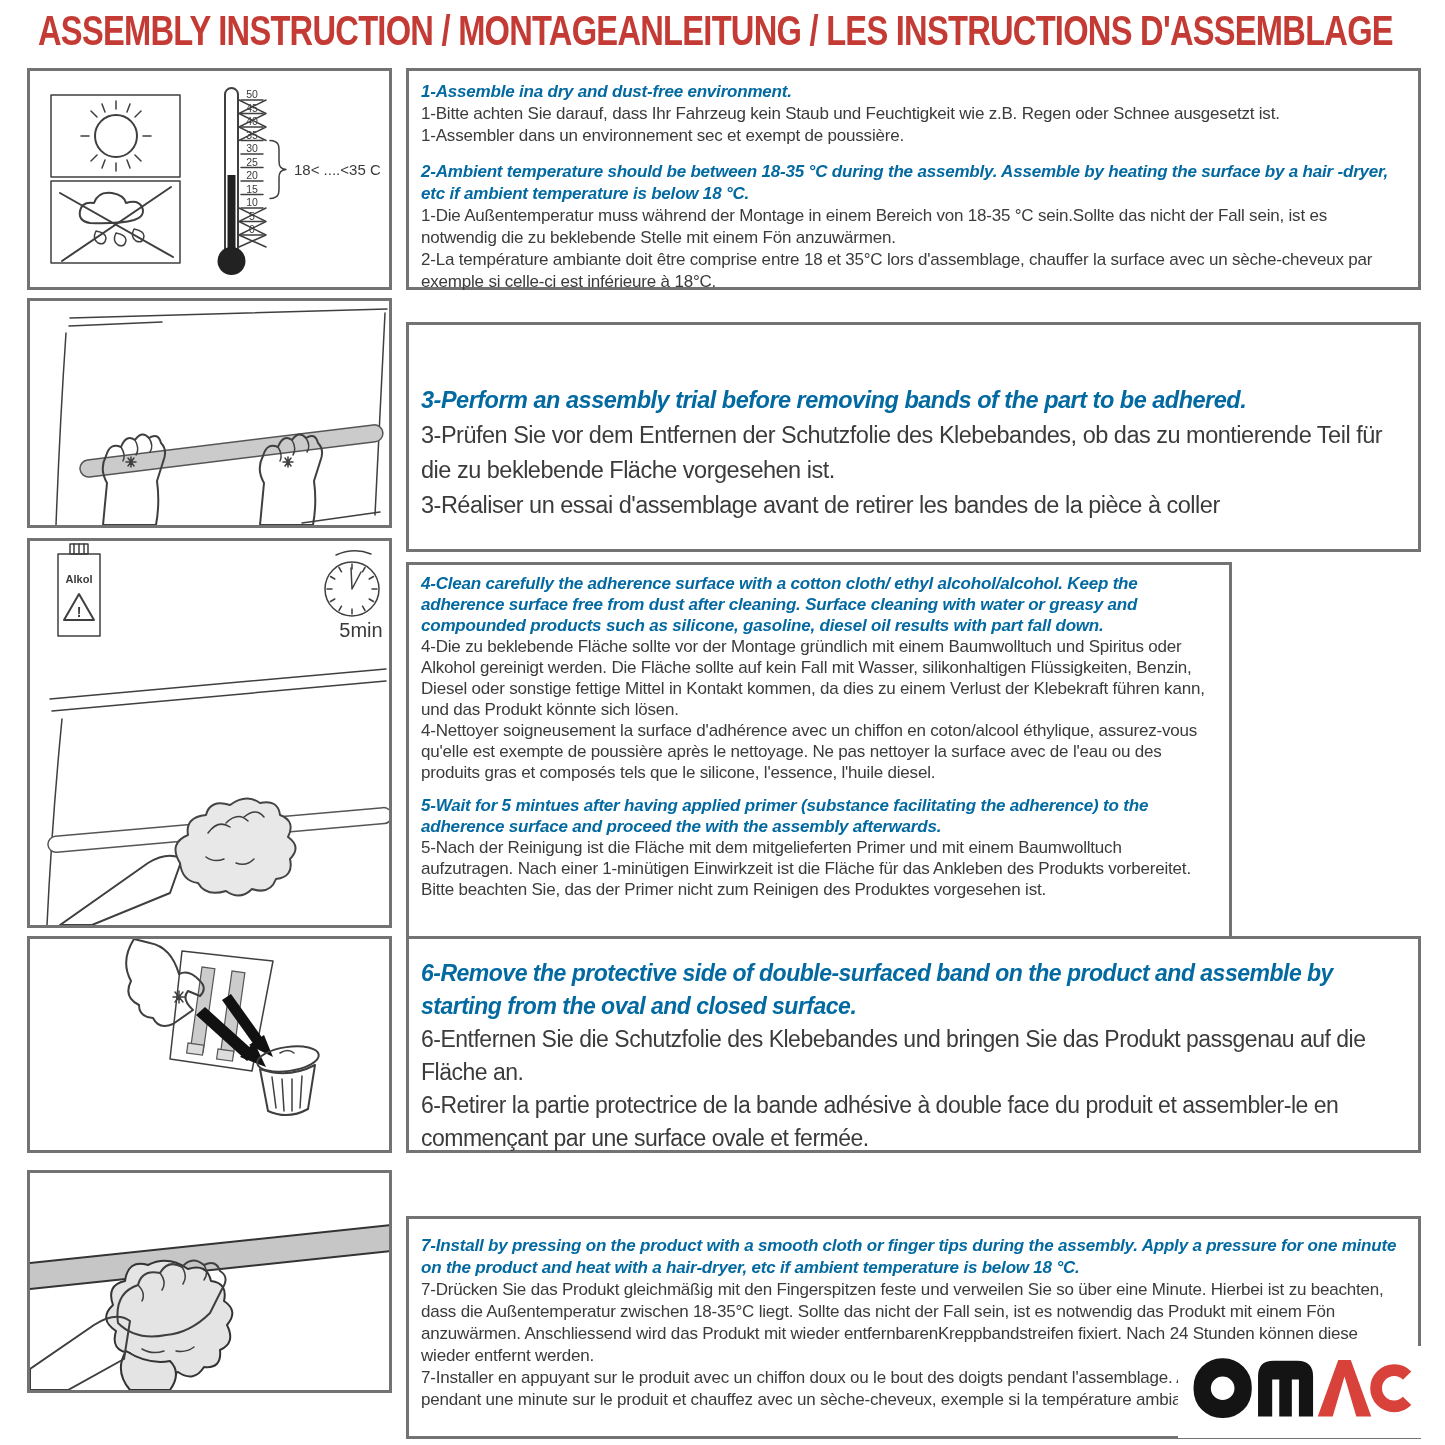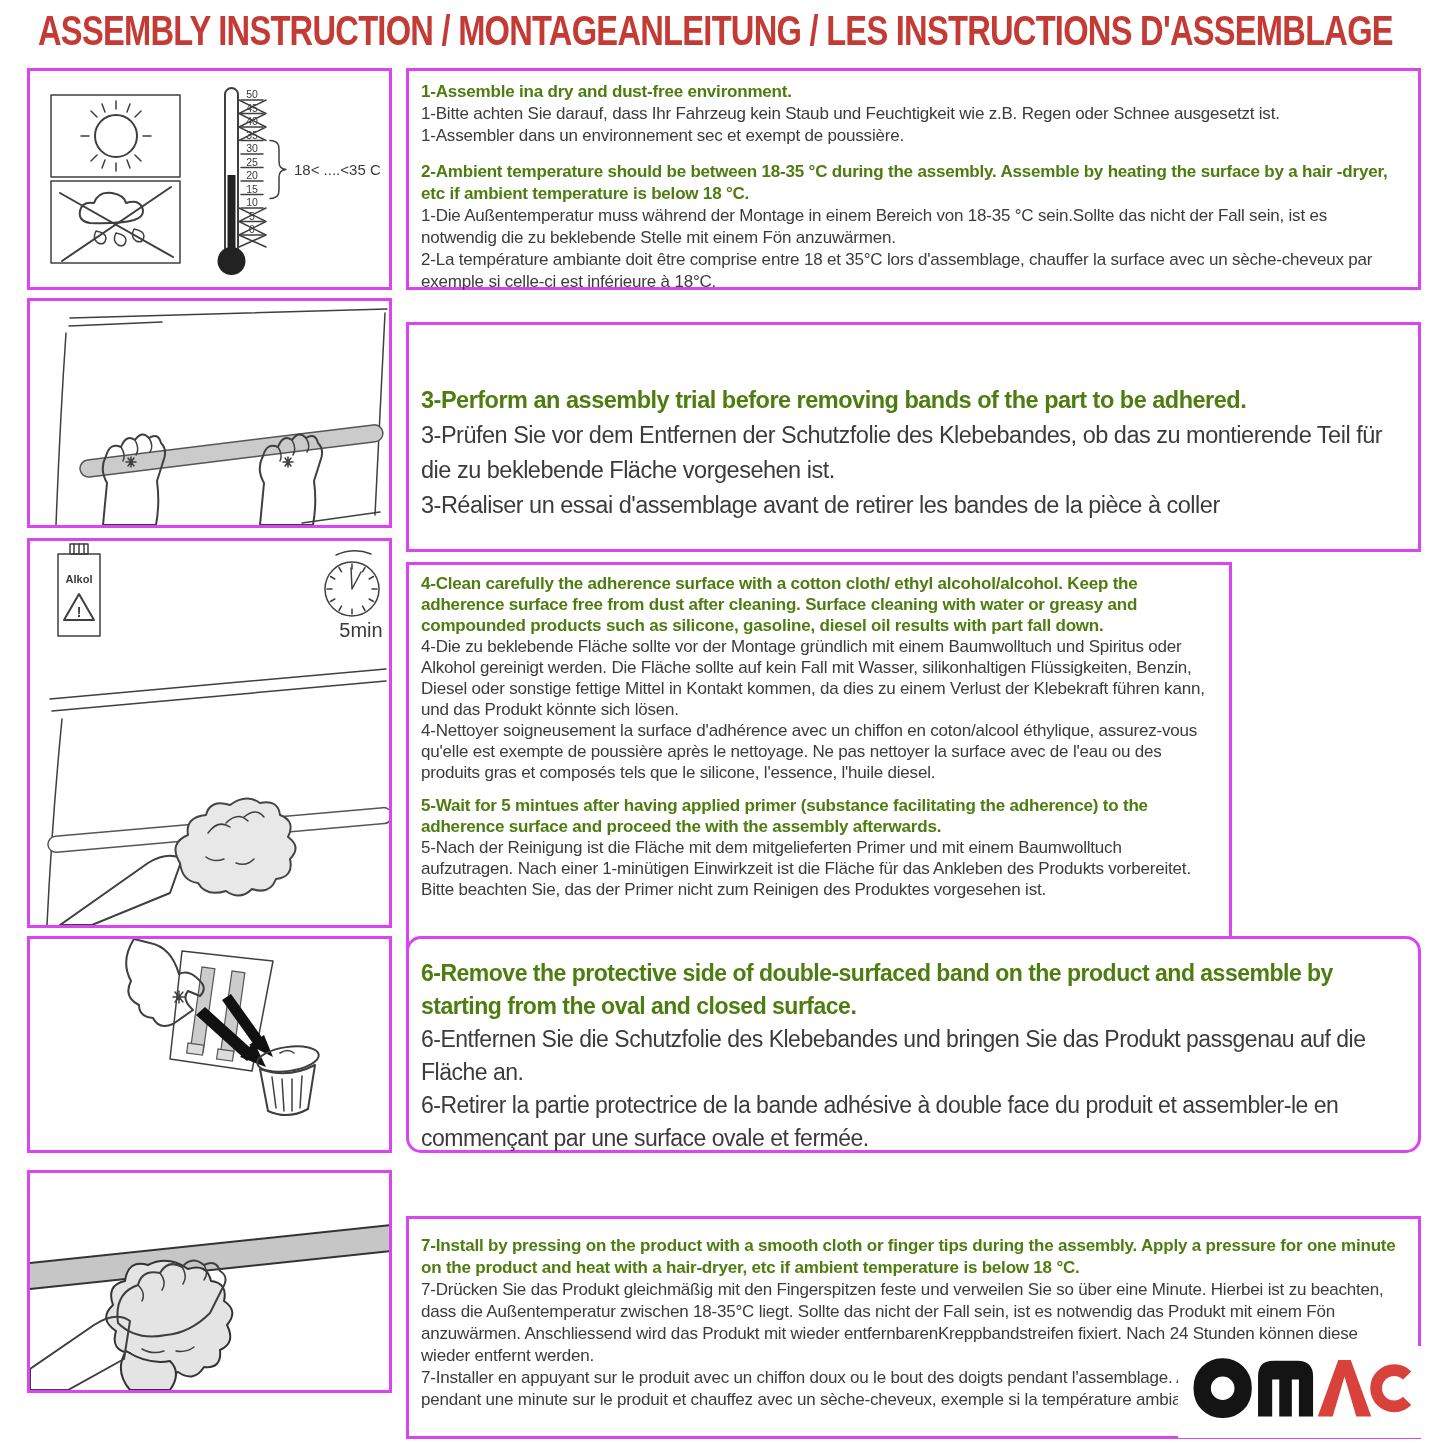--- a/index.html
+++ b/index.html
@@ -7,34 +7,34 @@
     width:1445px;height:1445px;position:relative;overflow:hidden;
     font-family:"Liberation Sans",sans-serif;
     -webkit-font-smoothing:antialiased;
   }
   .page-title{
     position:absolute;left:38px;top:6px;white-space:nowrap;
     font-size:43px;font-weight:bold;letter-spacing:-1px;
     color:#C43B35;transform:scaleX(0.76);transform-origin:left top;
   }
   .box{
-    position:absolute;background:#fff;border:3px solid #d946ef;box-sizing:border-box;
+    position:absolute;background:#fff;border:3px solid #737373;box-sizing:border-box;
   }
   .figure-box svg{display:block;width:100%;height:100%;}
   .txt{padding:10px 12px;color:#3b3b3b;}
   .txt .p{margin:0;}
   .small{font-size:17px;line-height:22px;letter-spacing:-0.2px;}
   .small-tight{font-size:17px;line-height:21px;letter-spacing:-0.2px;}
   .big{font-size:23px;line-height:33px;letter-spacing:-0.5px;}
   .big2{font-size:23.5px;line-height:35px;letter-spacing:-0.5px;}
-  .p.bold{font-weight:bold;color:#4d7c0f;}
+  .p.bold{font-weight:bold;color:#0369a1;font-style:italic;}
   .gap12{margin-top:12px !important;}
   .gap14{margin-top:14px !important;}
   .pt58{padding-top:58px;margin-top:24px;}
-  .pt18{padding-top:18px;border-radius:15px;}
+  .pt18{padding-top:18px;}
   .pt16{padding-top:16px;}
   .pt8{padding-top:8px;}
   .logo-mask{
     position:absolute;left:1178px;top:1346px;width:262px;height:92px;background:#fff;
   }
   .logo{position:absolute;left:1192px;top:1356px;width:228px;height:64px;}
   svg .ln{fill:none;stroke:#3f3f3f;stroke-width:2;stroke-linecap:round;stroke-linejoin:round;}
   svg .thin{stroke-width:1.5;}
   svg .lbl{fill:#3a3a3a;stroke:none;font-family:"Liberation Sans",sans-serif;}
 </style>

